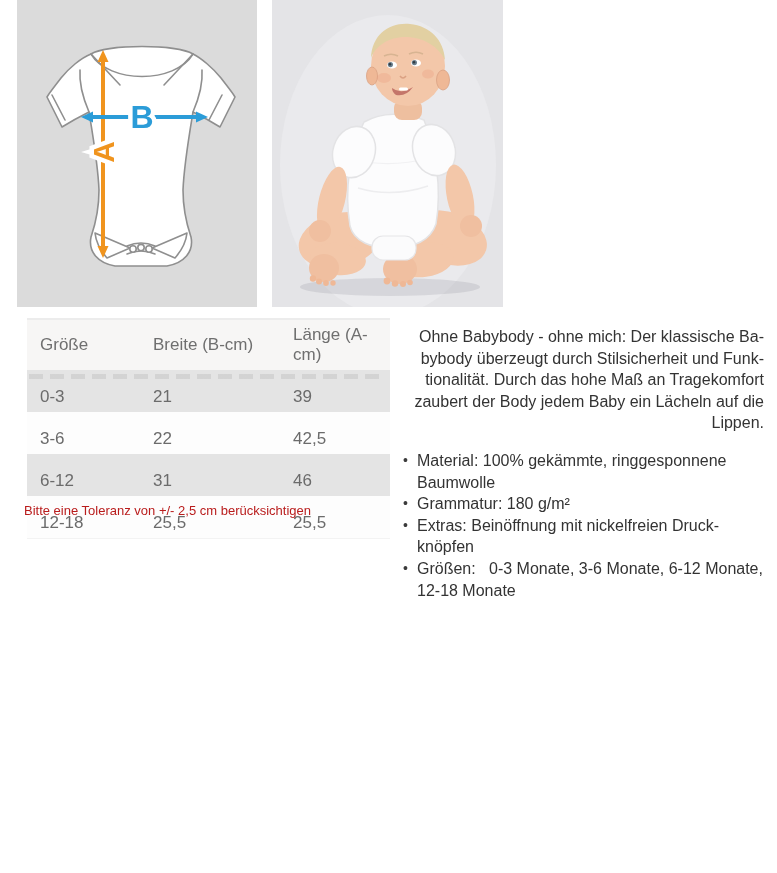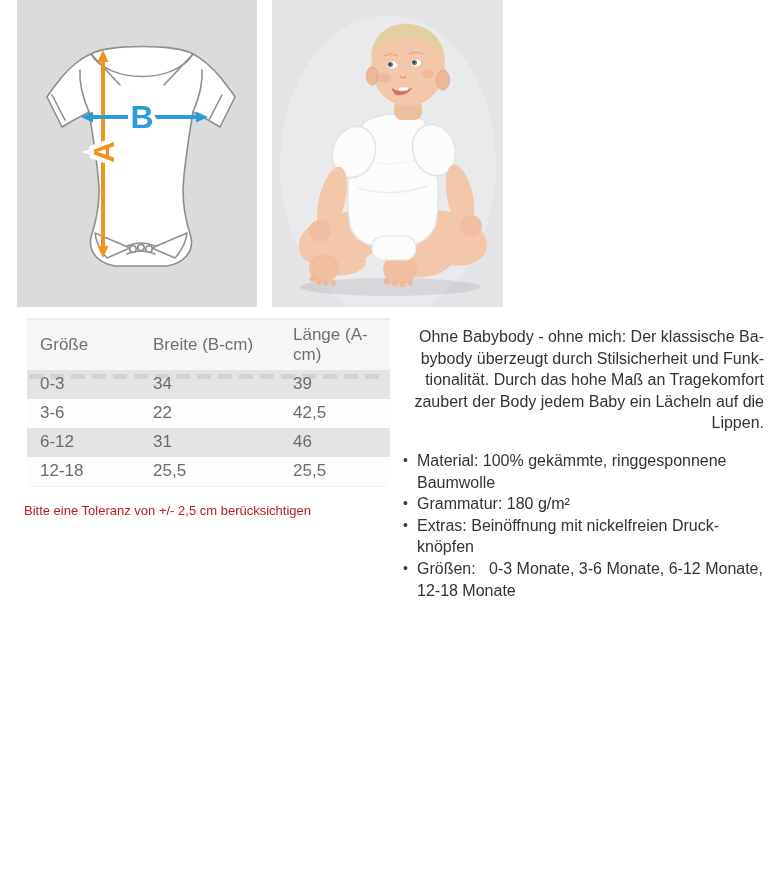--- a/index.html
+++ b/index.html
@@ -25,21 +25,21 @@
   .table-wrap { position:absolute; left:27px; top:318px; width:363px; }
   table.size-table {
     width:100%; border-collapse:collapse; table-layout:fixed;
     border-top:2px solid #ececec; border-bottom:1px solid #f3f3f3;
     font-size:17px; color:#6b6b6b;
   }
   table.size-table th {
     font-weight:400; text-align:left; color:#6f6f6f;
     background:#f7f6f5; padding:5px 0 5px 13px; line-height:20px;
   }
-  table.size-table td { padding:4px 0 5px 13px; line-height:20px; }
+  table.size-table td { padding:17px 0 5px 13px; line-height:20px; }
   table.size-table tbody tr:nth-child(odd)  { background:#e4e4e4; }
   table.size-table tbody tr:nth-child(even) { background:#fdfdfd; }
 
   
   .ghost-line {
     position:absolute; left:2px; top:56px; width:356px; height:5px;
     background:repeating-linear-gradient(90deg, rgba(140,140,140,.55) 0 14px, transparent 14px 21px);
     opacity:.35; pointer-events:none;
   }
 
@@ -202,21 +202,21 @@
       <thead>
         <tr>
           <th>Größe</th>
           <th>Breite (B-cm)</th>
           <th>Länge (A-cm)</th>
         </tr>
       </thead>
       <tbody>
         <tr>
           <td>0-3</td>
-          <td>34</td>
+          <td>21</td>
           <td>39</td>
         </tr>
         <tr>
           <td>3-6</td>
           <td>22</td>
           <td>42,5</td>
         </tr>
         <tr>
           <td>6-12</td>
           <td>31</td>

